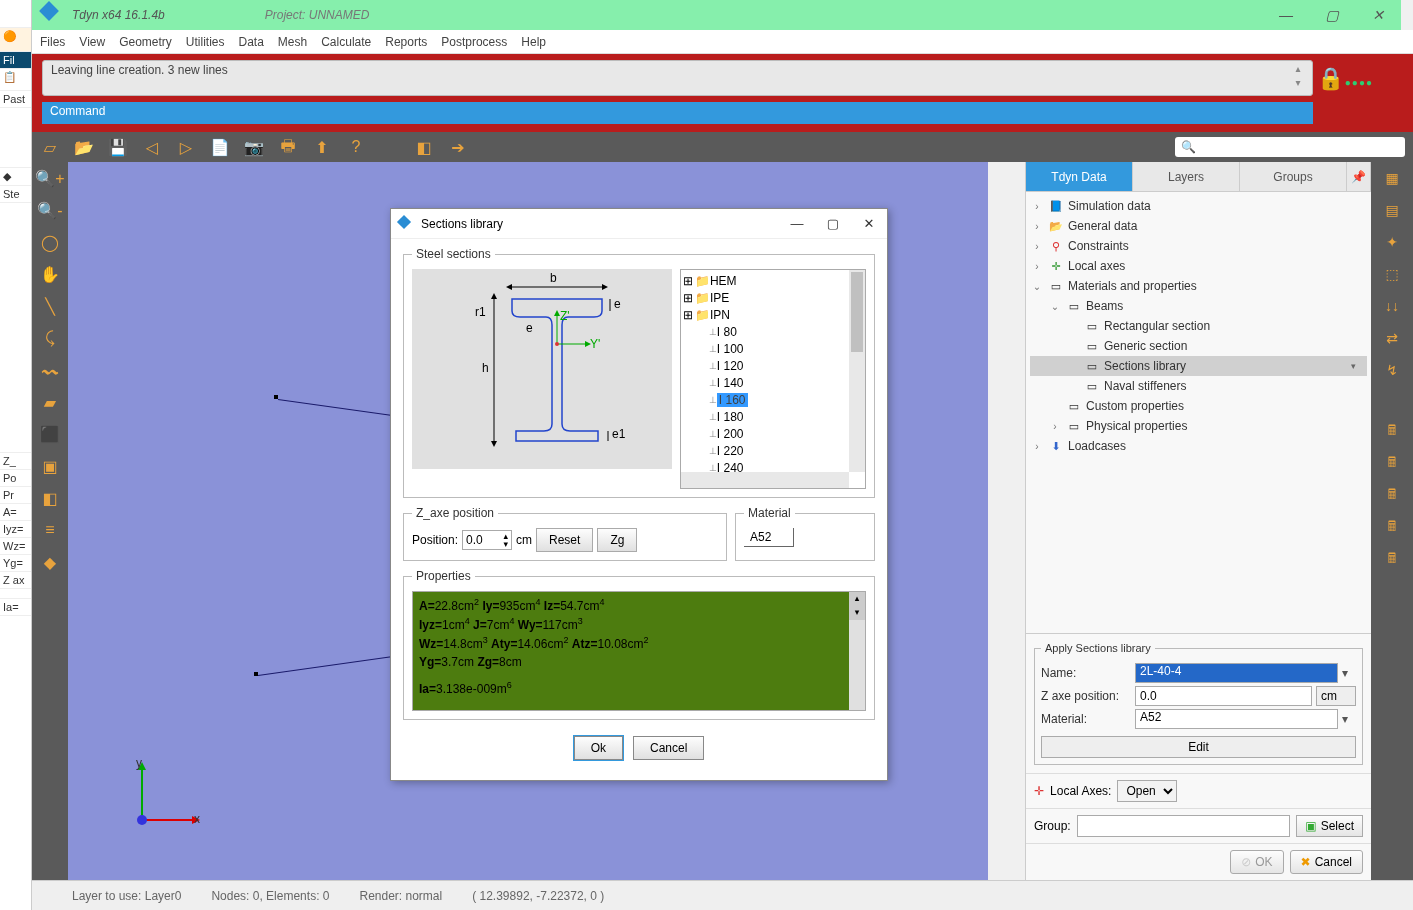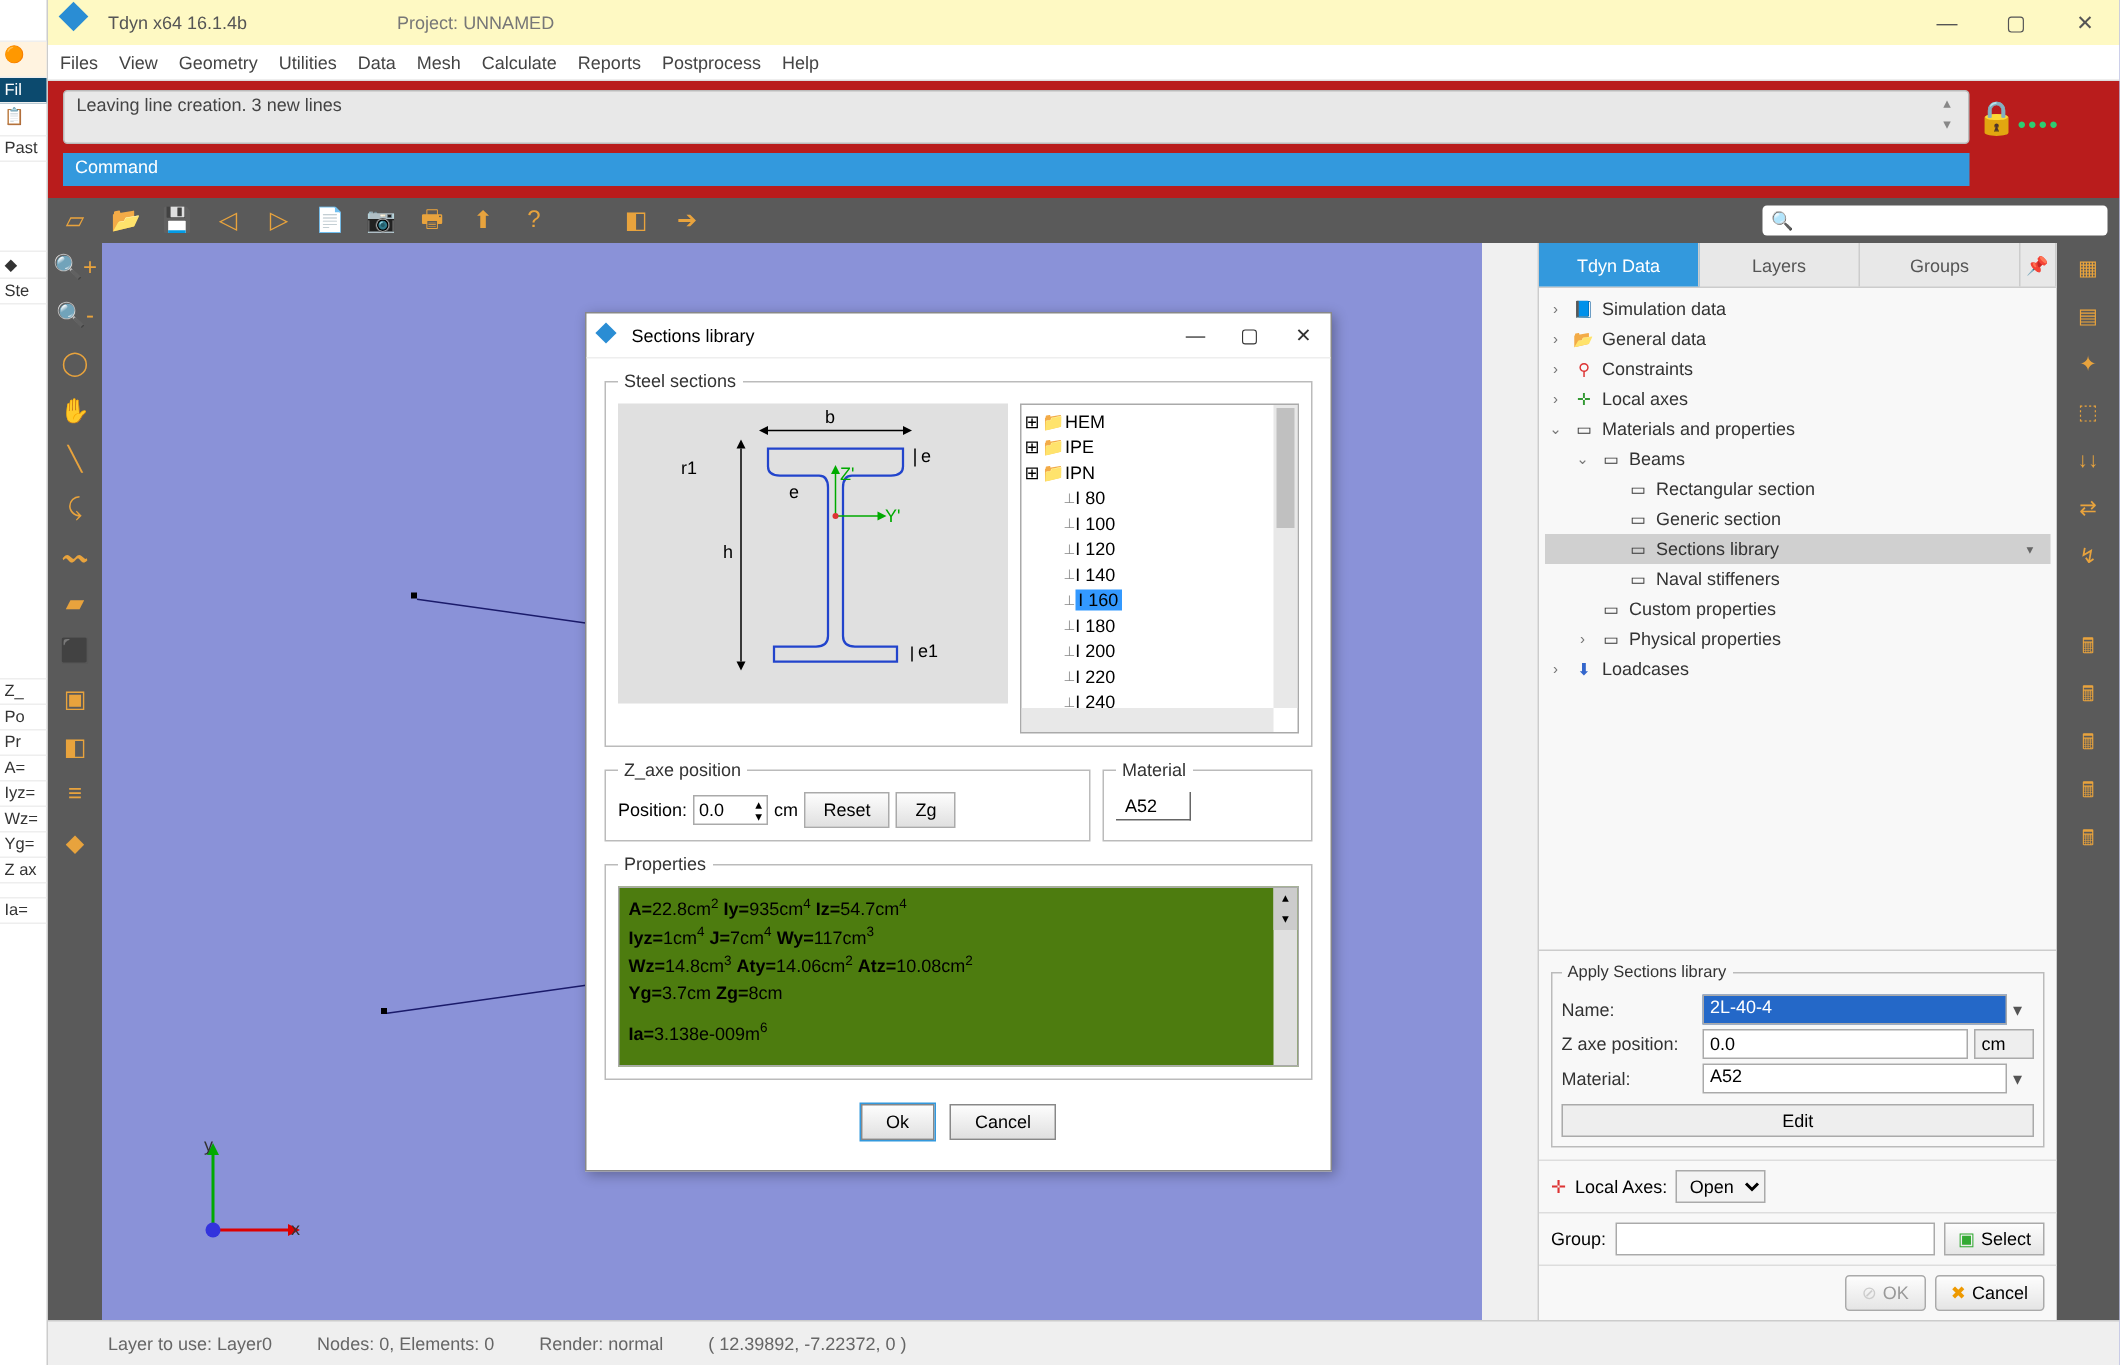--- a/index.html
+++ b/index.html
@@ -4,21 +4,21 @@
 <style>
 * { box-sizing: border-box; margin: 0; padding: 0; font-family: "Segoe UI", Tahoma, sans-serif; font-size: 12px; }
 body { width: 1413px; height: 910px; background: #f0f0f0; overflow: hidden; position: relative; }
 
 
 .bg-apps { position: absolute; left: 0; top: 0; width: 32px; height: 910px; background: #fff; border-right: 1px solid #ccc; }
 .bg-row { font-size: 11px; padding: 2px 3px; color: #333; white-space: nowrap; overflow: hidden; border-bottom: 1px solid #eee; }
 .bg-blue { background: #0c4a6e; color: #fff; }
 
 
-.titlebar { position: absolute; left: 32px; top: 0; right: 0; height: 30px; background: #fef9c3; display: flex; align-items: center; }
+.titlebar { position: absolute; left: 32px; top: 0; right: 12px; height: 30px; background: #86efac; display: flex; align-items: center; font-style: italic; }
 .titlebar .logo { width: 22px; height: 22px; margin-left: 10px; }
 .titlebar .app-name { margin-left: 8px; color: #555; }
 .titlebar .project { margin-left: 100px; color: #777; }
 .titlebar .winbtns { margin-left: auto; display: flex; }
 .titlebar .winbtns div { width: 46px; height: 30px; display: flex; align-items: center; justify-content: center; color: #555; font-size: 14px; }
 
 
 .menubar { position: absolute; left: 32px; top: 30px; right: 0; height: 24px; background: #fff; display: flex; align-items: center; padding-left: 8px; gap: 14px; border-bottom: 1px solid #ddd; }
 .menubar span { color: #444; cursor: default; }
 
@@ -101,21 +101,21 @@
 .steel-row { display: flex; gap: 8px; }
 .section-img { width: 260px; height: 200px; background: #e0e0e0; position: relative; }
 .section-tree { flex: 1; border: 1px solid #aaa; height: 220px; overflow: hidden; position: relative; background: #fff; }
 .section-tree .stree { position: absolute; inset: 0 16px 16px 0; overflow: hidden; padding: 2px; }
 .section-tree .scroll-v { position: absolute; right: 0; top: 0; bottom: 16px; width: 16px; background: #e8e8e8; }
 .section-tree .scroll-v .thumb { position: absolute; left: 2px; right: 2px; top: 2px; height: 80px; background: #c0c0c0; }
 .section-tree .scroll-h { position: absolute; left: 0; right: 16px; bottom: 0; height: 16px; background: #e8e8e8; }
 .strow { height: 17px; display: flex; align-items: center; font-size: 11px; color: #000; }
 .strow .exp { width: 12px; }
 .strow .ind { display: inline-block; }
-.strow.sel span.lbl { background: #3399ff; color: #000000; padding: 0 2px; }
+.strow.sel span.lbl { background: #3399ff; color: #404040; padding: 0 2px; }
 
 
 .zmat { display: flex; gap: 8px; }
 .zmat fieldset { flex: 1; }
 .zrow { display: flex; align-items: center; gap: 4px; }
 .zrow .spin { width: 50px; height: 20px; border: 1px solid #aaa; display: flex; align-items: center; padding: 0 3px; }
 .zrow button { height: 24px; padding: 0 12px; border: 1px solid #aaa; background: linear-gradient(#fdfdfd,#e0e0e0); }
 .matval { display: inline-block; padding: 2px 6px 2px 6px; border-bottom: 1px solid #666; border-right: 1px solid #666; min-width: 50px; }
 
 
@@ -423,21 +423,21 @@
             <line x1="196" y1="162" x2="196" y2="172" stroke="#000"></line>
 
             <line x1="145" y1="75" x2="145" y2="45" stroke="#0a0"></line>
               <polygon points="142,47 145,41 148,47" fill="#0a0"></polygon>
             <line x1="145" y1="75" x2="175" y2="75" stroke="#0a0"></line>
               <polygon points="173,72 179,75 173,78" fill="#0a0"></polygon>
             <circle cx="145" cy="75" r="2" fill="#d33"></circle>
           </svg>
           <span style="position:absolute;left:138px;top:2px">b</span>
           <span style="position:absolute;left:202px;top:28px">e</span>
-          <span style="position:absolute;left:42px;top:36px">r1</span>
+          <span style="position:absolute;left:63px;top:36px">r1</span>
           <span style="position:absolute;left:114px;top:52px">e</span>
           <span style="position:absolute;left:70px;top:92px">h</span>
           <span style="position:absolute;left:148px;top:40px;color:#0a0">Z'</span>
           <span style="position:absolute;left:178px;top:68px;color:#0a0">Y'</span>
           <span style="position:absolute;left:200px;top:158px">e1</span>
         </div>
         <div class="section-tree">
           <div class="stree" id="stree">
               <div class="strow">
                 <span class="exp">⊞</span>

